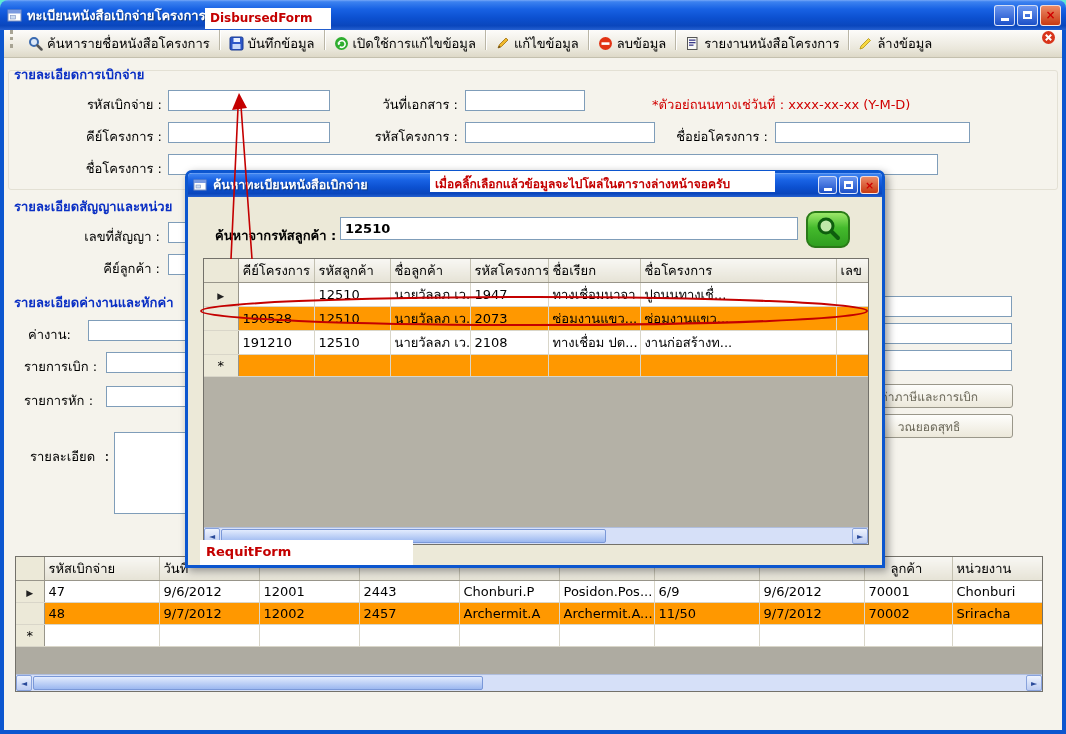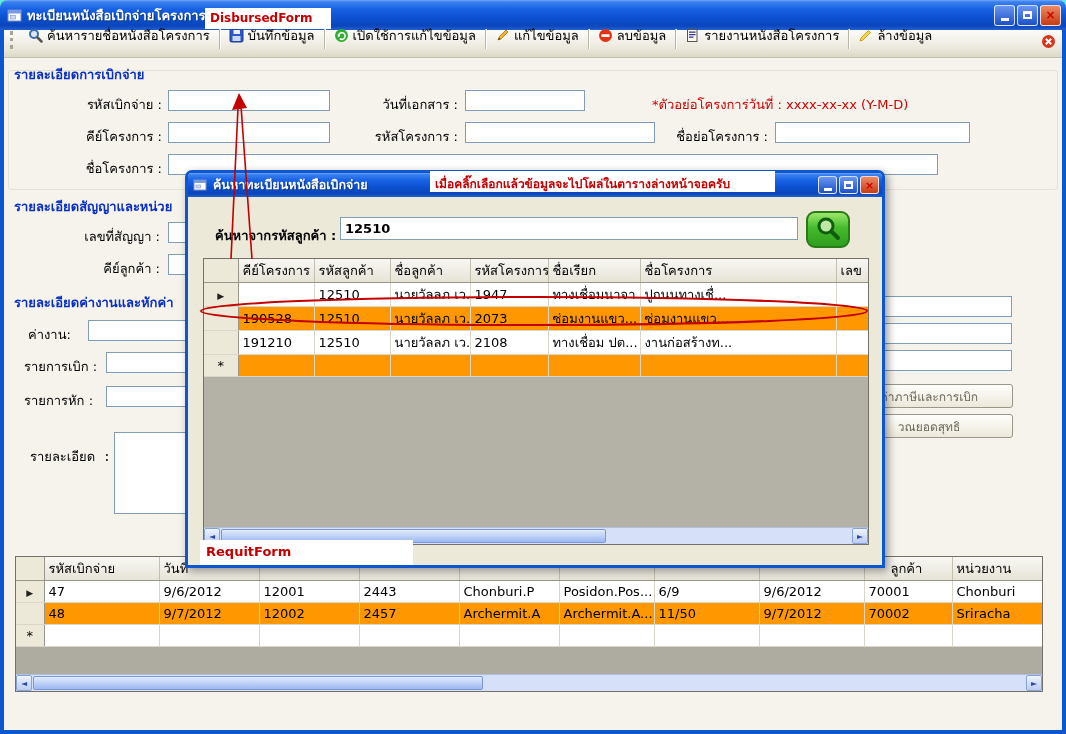--- a/index.html
+++ b/index.html
@@ -16,21 +16,21 @@
         display:flex;align-items:center;justify-content:center;color:#fff;font-size:12px;font-weight:bold;box-sizing:border-box;line-height:1;}
   .wbtn.blue{background:linear-gradient(180deg,#6a96f0,#1c50c8);}
   .wbtn.red{background:linear-gradient(180deg,#ec8a66,#c83a12);}
   .minglyph{width:8px;height:3px;background:#fff;margin-top:9px;}
   .maxglyph{width:9px;height:8px;border:2px solid #fff;border-top-width:3px;box-sizing:border-box;}
   #main-body{position:absolute;left:0;right:0;top:30px;bottom:0;background:#f5f3ec;
              border:4px solid #0c56cf;border-top:none;box-sizing:border-box;}
   
   #toolbar{position:absolute;left:4px;right:4px;top:30px;height:28px;
            background:linear-gradient(180deg,#fdfcfa,#eae7db 70%,#ded9c8);
-           border-bottom:1px solid #c4c0ae;display:flex;align-items:flex-end;padding:8px 6px;box-sizing:border-box;}
+           border-bottom:1px solid #c4c0ae;display:flex;align-items:flex-start;padding:0 6px;box-sizing:border-box;}
   .grip{width:3px;height:18px;border-left:3px dotted #a8a494;margin-right:6px;}
   .tbtn{display:flex;align-items:center;gap:4px;padding:2px 5px;white-space:nowrap;border:1px solid transparent;border-radius:2px;}
   .tsep{width:1px;height:20px;background:#bab6a6;margin:0 3px;box-shadow:1px 0 0 #fff;}
   .ticon{display:flex;width:15px;height:15px;}
   #toolbar-close{margin-left:auto;}
   
   .sect{position:absolute;color:#0a2fc4;font-weight:bold;font-size:13px;white-space:nowrap;}
   .grp{position:absolute;border:1px solid #e3e0d4;border-radius:3px;}
   .lbl{position:absolute;white-space:nowrap;font-size:13px;}
   .lblr{text-align:right;}
@@ -183,21 +183,21 @@
       </span>
   </div>
 
   <div class="grp" style="left:8px;top:70px;width:1048px;height:118px;"></div>
   <div class="sect" style="left:14px;top:64px;">รายละเอียดการเบิกจ่าย</div>
 
   <div class="lbl lblr" style="left:40px;width:122px;top:94px;">รหัสเบิกจ่าย :</div>
   <input class="tb" style="left: 168px; top: 90px; width: 162px;" readonly="">
   <div class="lbl lblr" style="left:362px;width:96px;top:94px;">วันที่เอกสาร :</div>
   <input class="tb" style="left: 465px; top: 90px; width: 120px;" readonly="">
-  <div class="lbl red" style="left:652px;top:94px;">*ตัวอย่อโครงการ่วันที่ : xxxx-xx-xx (Y-M-D)</div>
+  <div class="lbl red" style="left:652px;top:94px;">*ตัวอย่ถนนทางเช่วันที่ : xxxx-xx-xx (Y-M-D)</div>
 
   <div class="lbl lblr" style="left:40px;width:122px;top:126px;">คีย์โครงการ :</div>
   <input class="tb" style="left: 168px; top: 122px; width: 162px;" readonly="">
   <div class="lbl lblr" style="left:362px;width:96px;top:126px;">รหัสโครงการ :</div>
   <input class="tb" style="left: 465px; top: 122px; width: 190px;" readonly="">
   <div class="lbl lblr" style="left:668px;width:100px;top:126px;">ชื่อย่อโครงการ :</div>
   <input class="tb" style="left: 775px; top: 122px; width: 195px;" readonly="">
 
   <div class="lbl lblr" style="left:40px;width:122px;top:158px;">ชื่อโครงการ :</div>
   <input class="tb" style="left: 168px; top: 154px; width: 770px;" readonly="">

